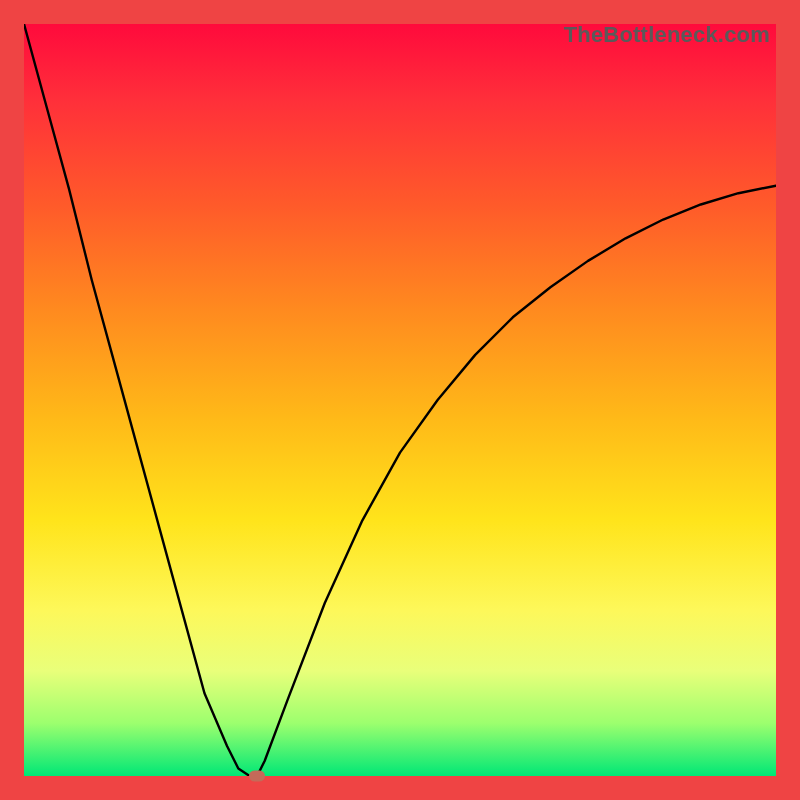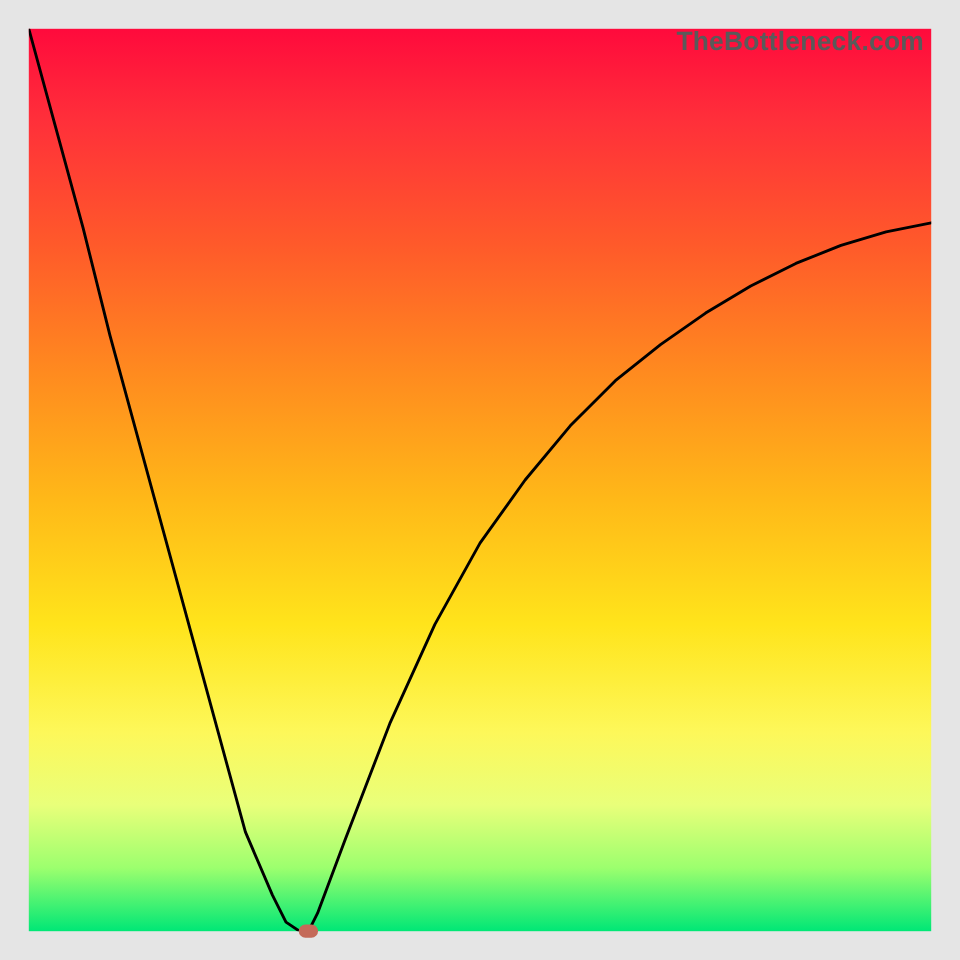--- a/index.html
+++ b/index.html
@@ -1,21 +1,21 @@
 <!DOCTYPE html>
 <html><head>
 <meta charset="utf-8">
 <style>
   * { margin: 0; padding: 0; box-sizing: border-box; }
   html, body { width: 800px; height: 800px; overflow: hidden; background: #000; }
   .frame {
     position: relative;
     width: 800px;
     height: 800px;
-    background: #e5e5e5;
+    background: #ef4444;
   }
   .plot-area {
     position: absolute;
     left: 24px;
     top: 24px;
     width: 752px;
     height: 752px;
     background: linear-gradient(to bottom,
       #ff0a3c 0%,
       #ff2f3a 10%,

